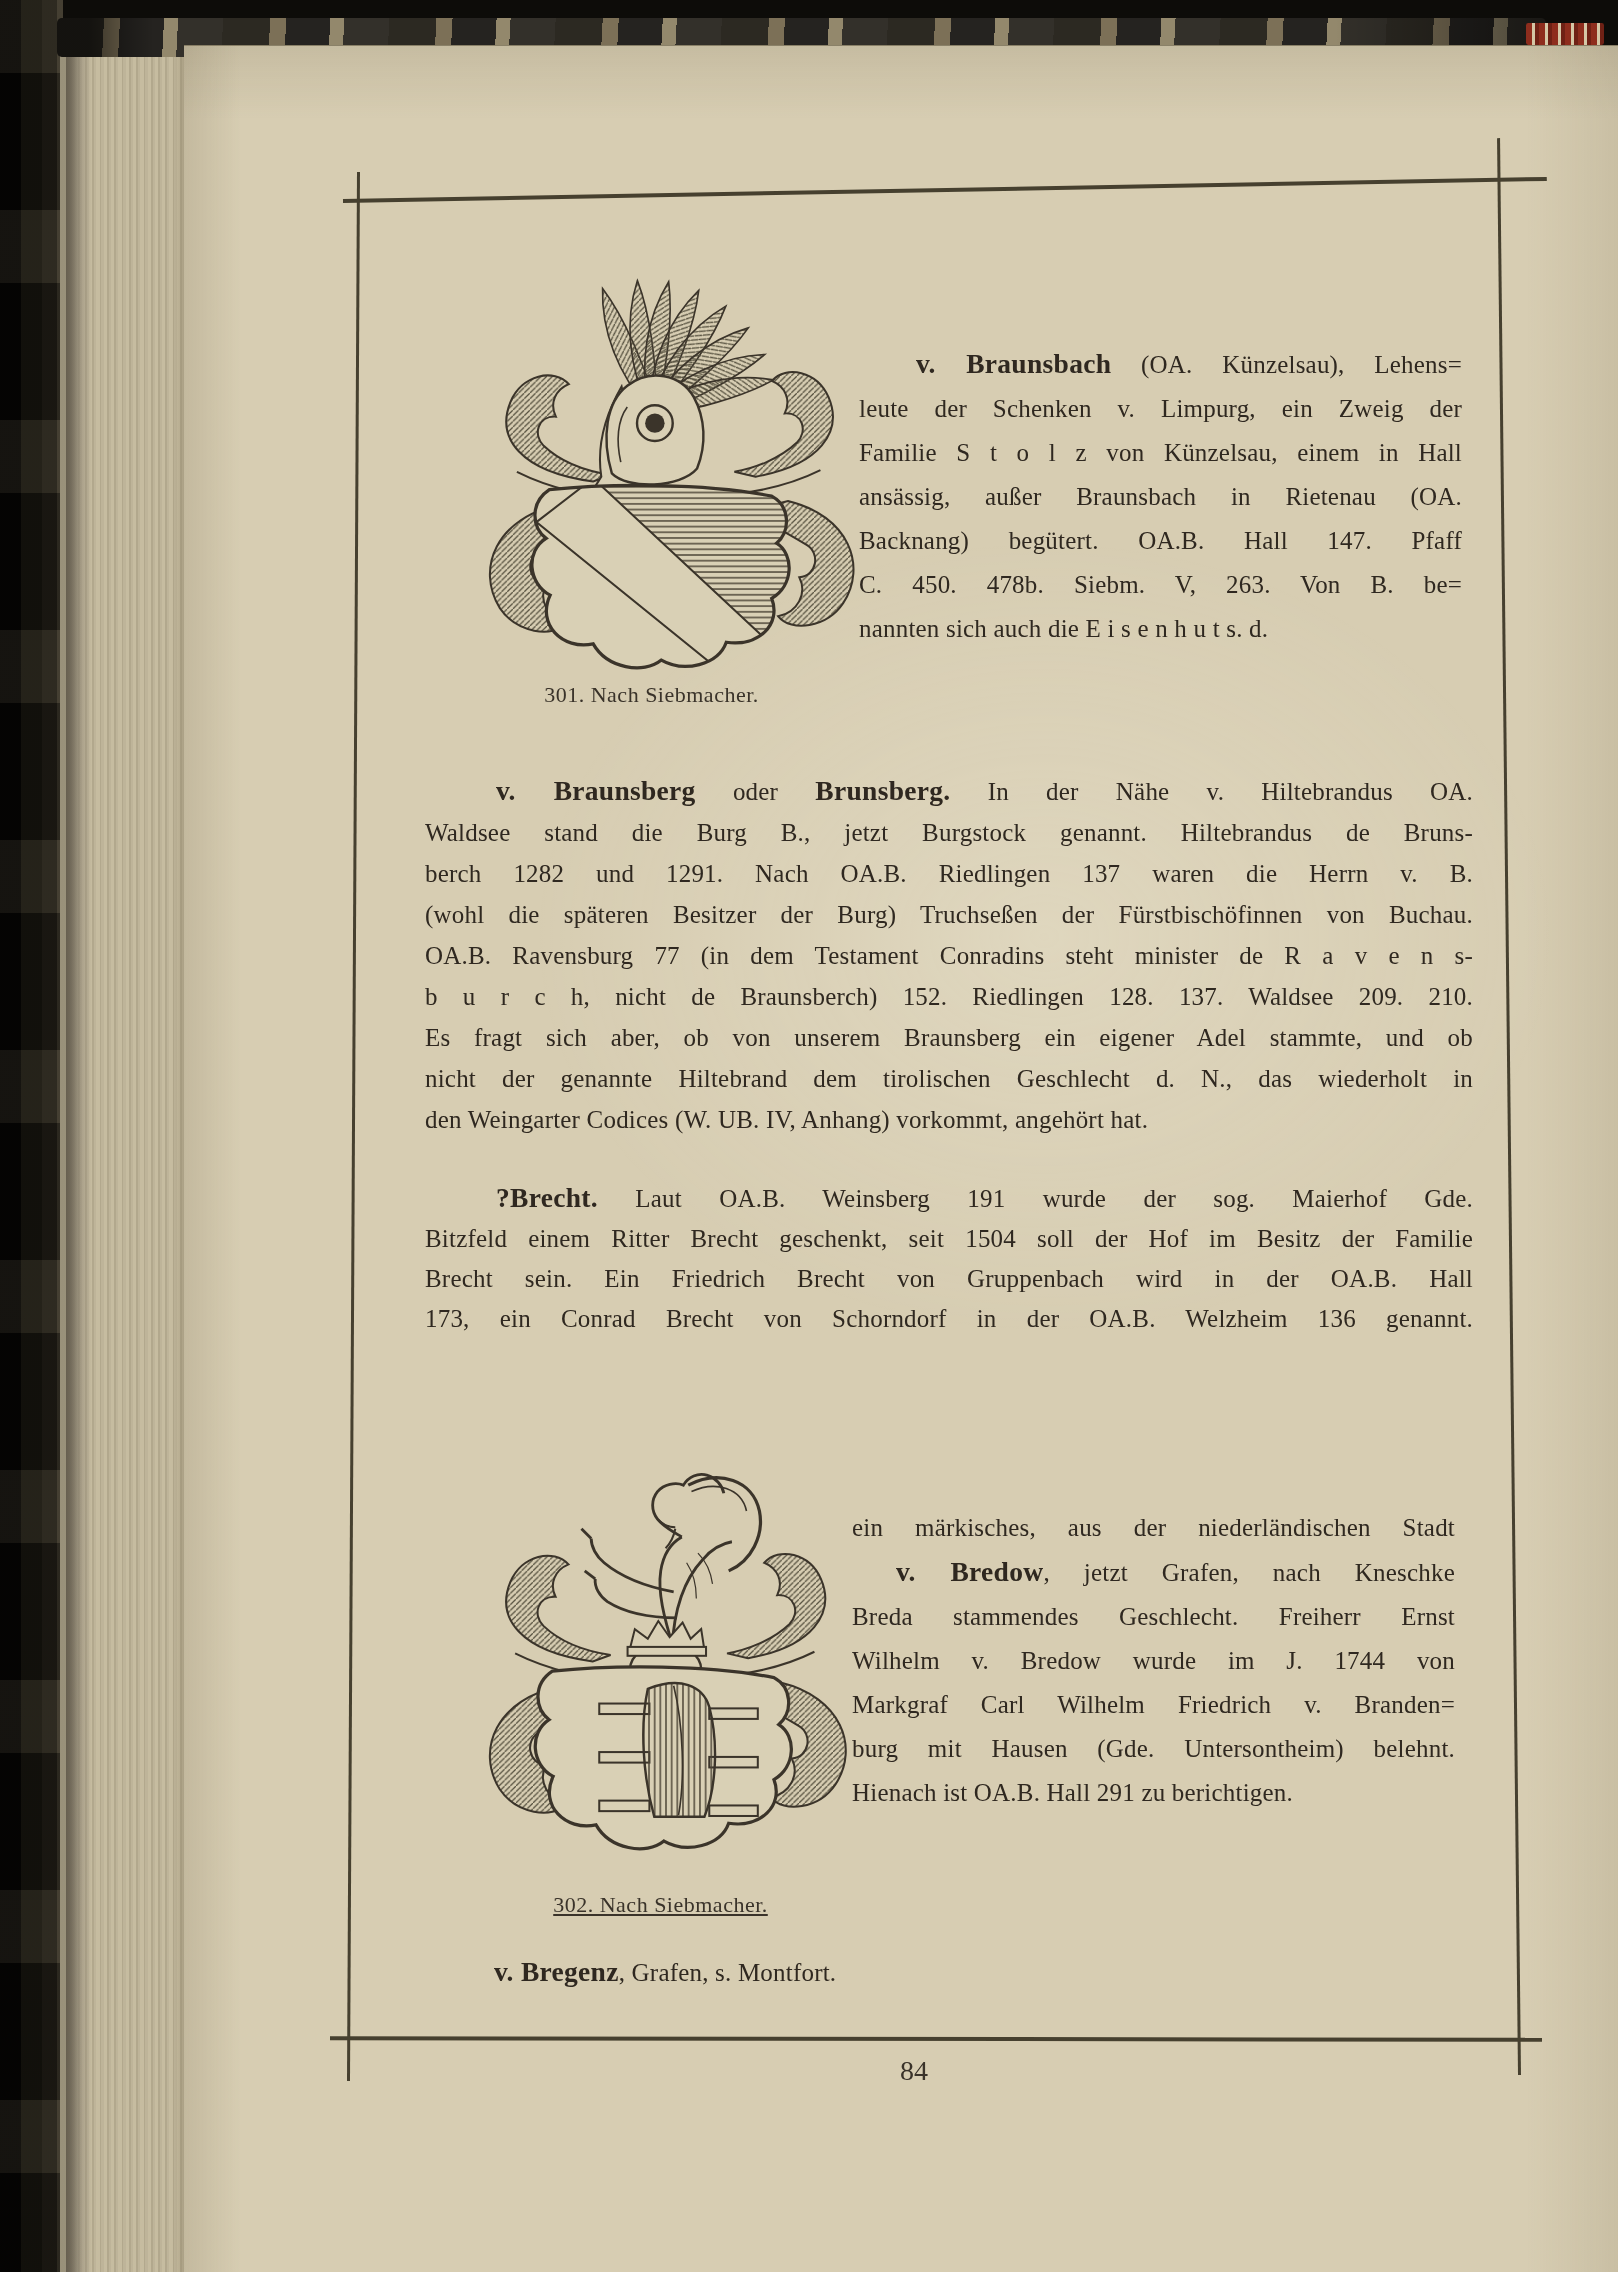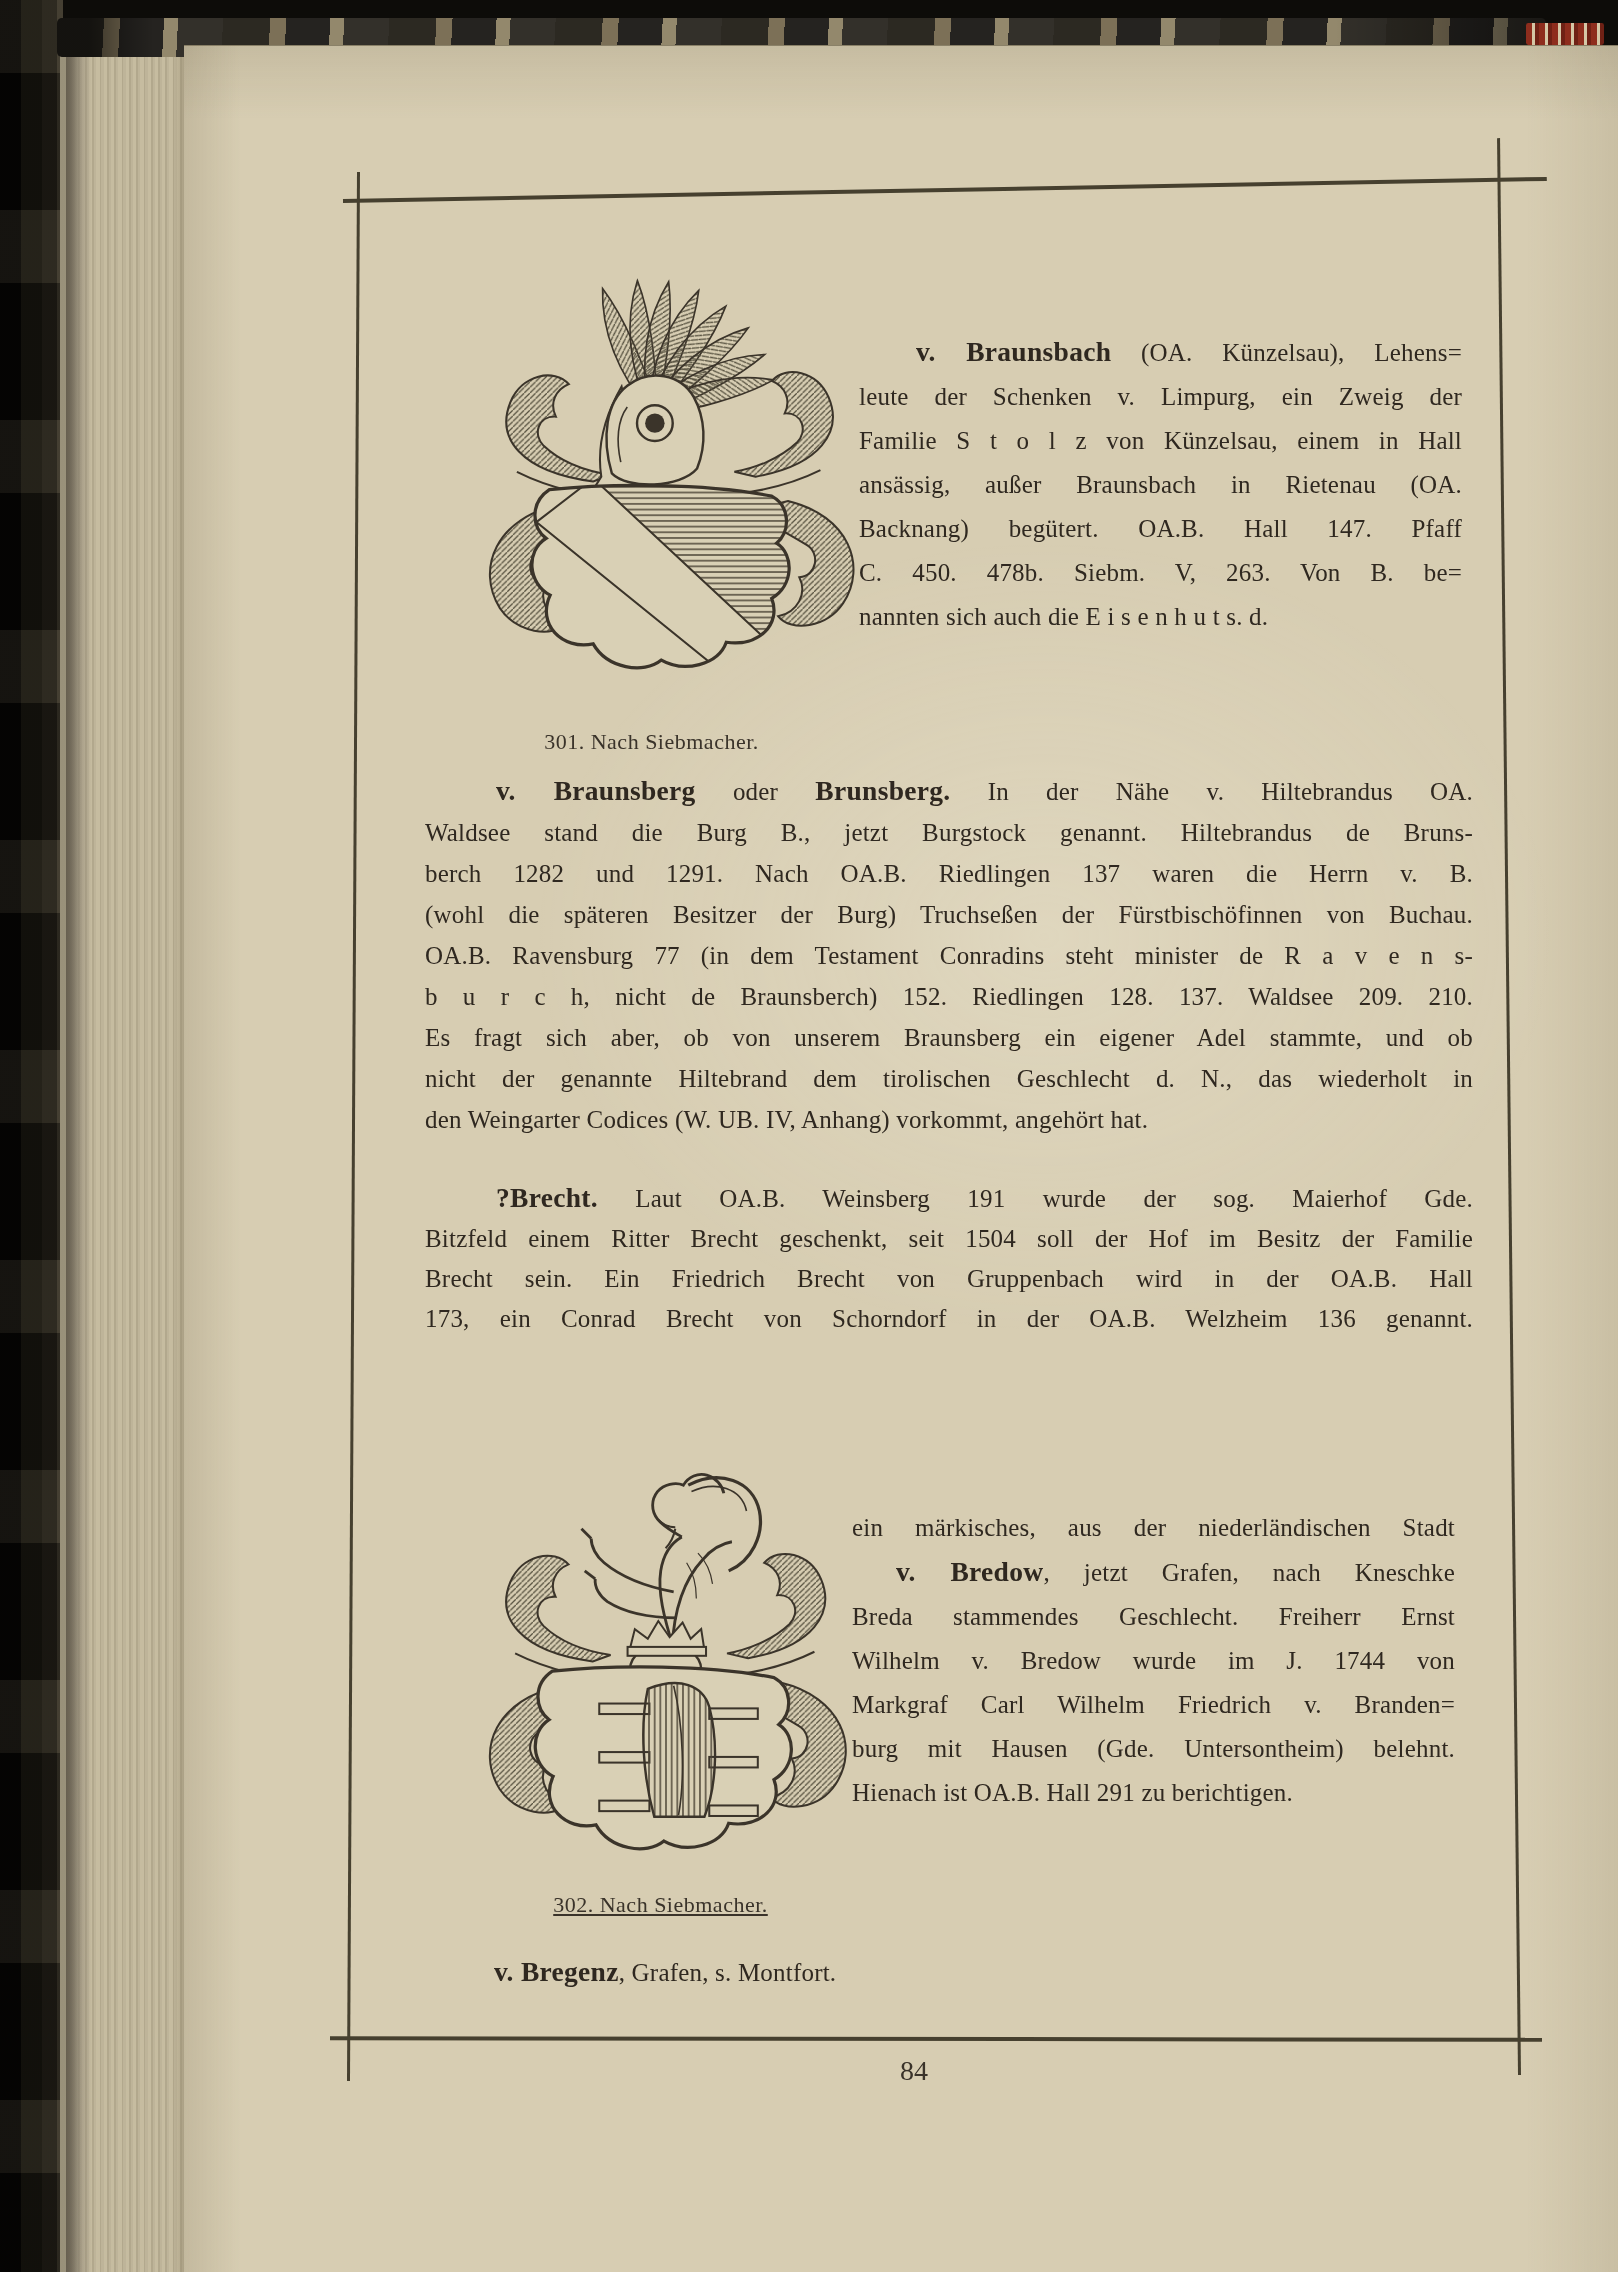--- a/index.html
+++ b/index.html
@@ -37,24 +37,24 @@
   .vrule-right{left:1518px;top:138px;height:1937px;transform:rotate(-.62deg);transform-origin:bottom center;}
   
   .entry{color:#2f2820;font-size:25px;letter-spacing:0.2px;}
   .line{line-height:inherit;}
   .j{text-align:justify;text-align-last:justify;}
   .e0{left:859px;top:330px;width:603px;line-height:44px;}
   .e1{left:425px;top:770px;width:1048px;line-height:41px;}
   .e2{left:425px;top:1178px;width:1048px;line-height:40px;}
   .e3{left:852px;top:1506px;width:603px;line-height:44px;}
   .e4{left:425px;top:1951px;width:1048px;line-height:42px;}
-  .ind70{text-indent:57px;} .ind88{text-indent:71px;} .ind54{text-indent:44px;} .ind85{text-indent:69px;}
+  .ind70{text-indent:57px;margin-top:12px;} .ind88{text-indent:71px;} .ind54{text-indent:44px;} .ind85{text-indent:69px;}
   .hw{font-weight:bold;font-size:27.5px;letter-spacing:0.3px;}
   .caption{color:#3a332a;font-size:22px;text-align:center;letter-spacing:0.5px;}
-  .cap1{left:441px;top:729px;width:421px;}
+  .cap1{left:441px;top:682px;width:421px;}
   .cap2{left:433px;top:1892px;width:455px;text-decoration:underline;}
   .pagenum{left:875px;top:2055px;width:78px;text-align:center;color:#3a332a;font-size:28px;}
   svg{display:block;}
 </style>
 </head>
 <body>
 
 <div class="abs binding"></div>
 <div class="abs edge-stack"></div>
 <div class="abs top-band"></div>

